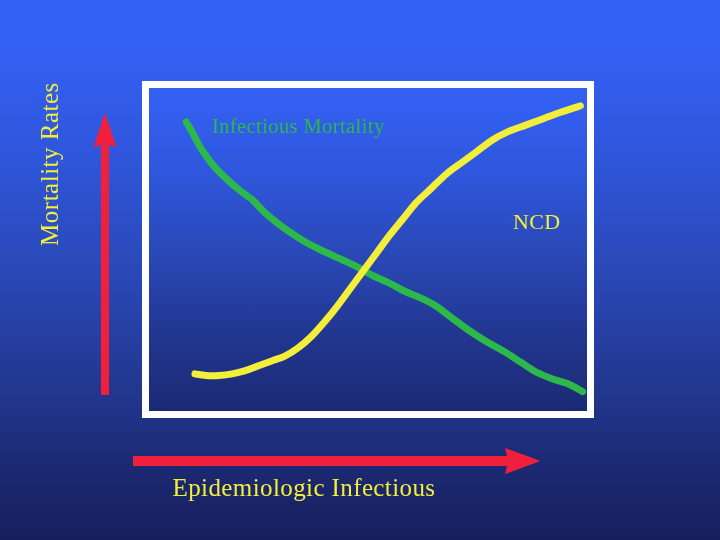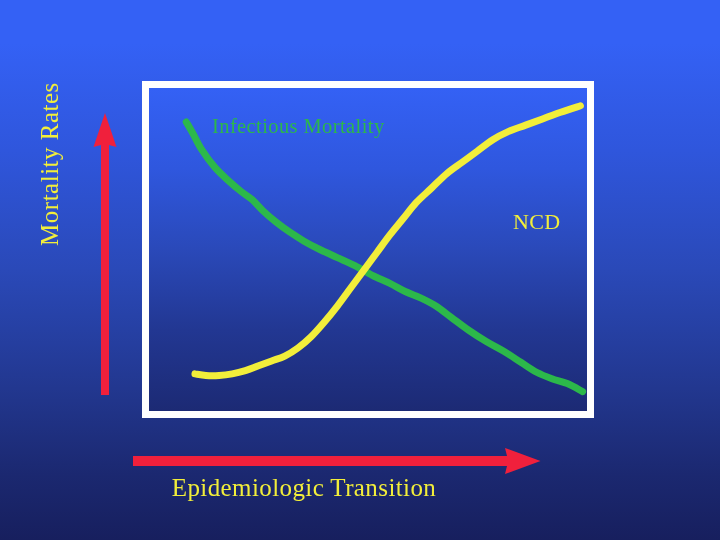--- a/index.html
+++ b/index.html
@@ -153,15 +153,15 @@
       <div class="series-label" id="label-infectious">Infectious Mortality</div>
 
       <div class="series-label" id="label-ncd">NCD</div>
     </div>
   </div>
 
   <svg id="x-axis-arrow" viewBox="0 0 408 26" preserveAspectRatio="none">
     <polygon points="0,8 374,8 372,0 407.5,13 372,26 374,18 0,18" fill="#f0203c"></polygon>
   </svg>
 
-  <div id="x-axis-label" class="axis-label">Epidemiologic Transition</div>
+  <div id="x-axis-label" class="axis-label">Epidemiologic Infectious</div>
 
 </div>
 
 </body></html>

